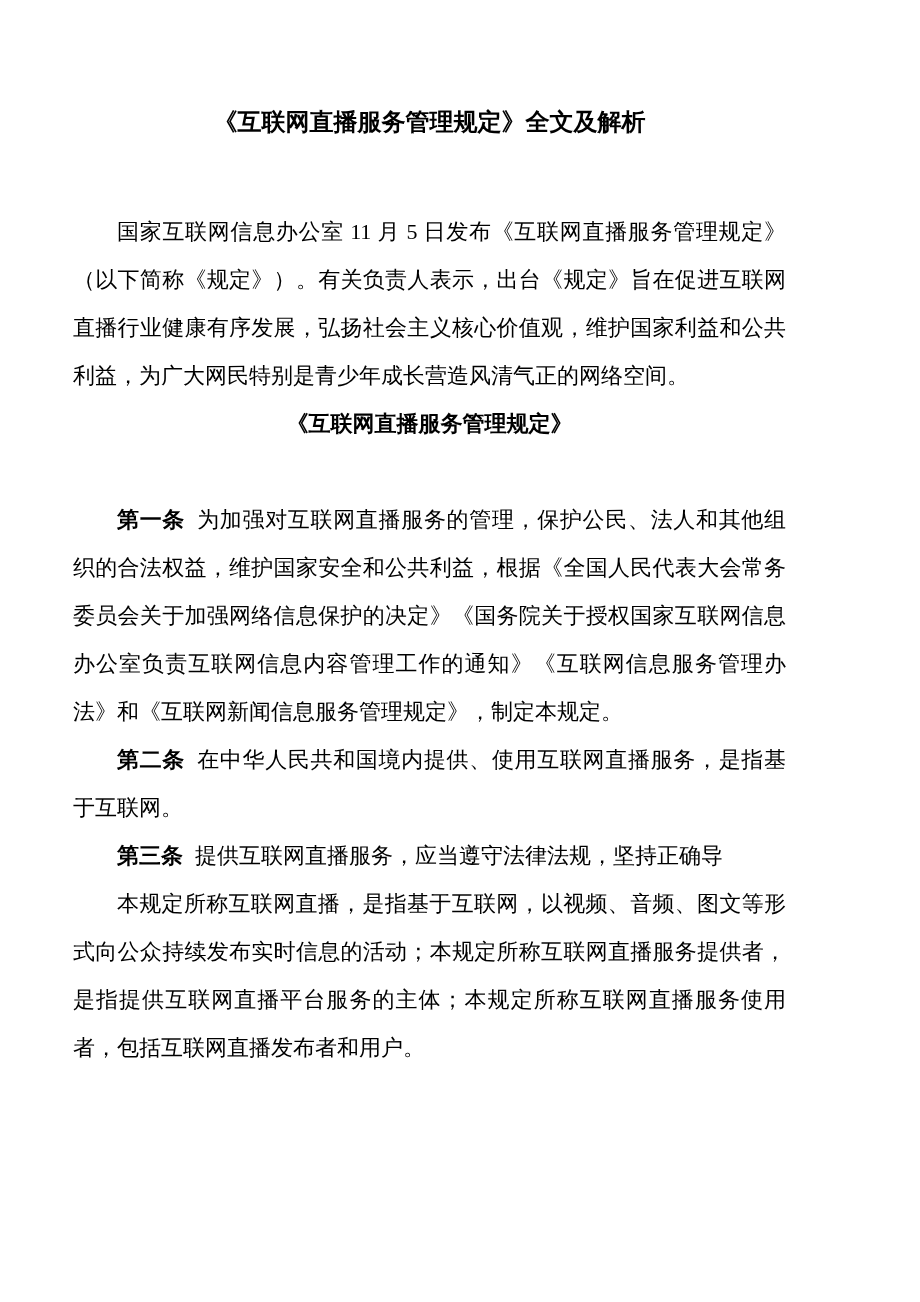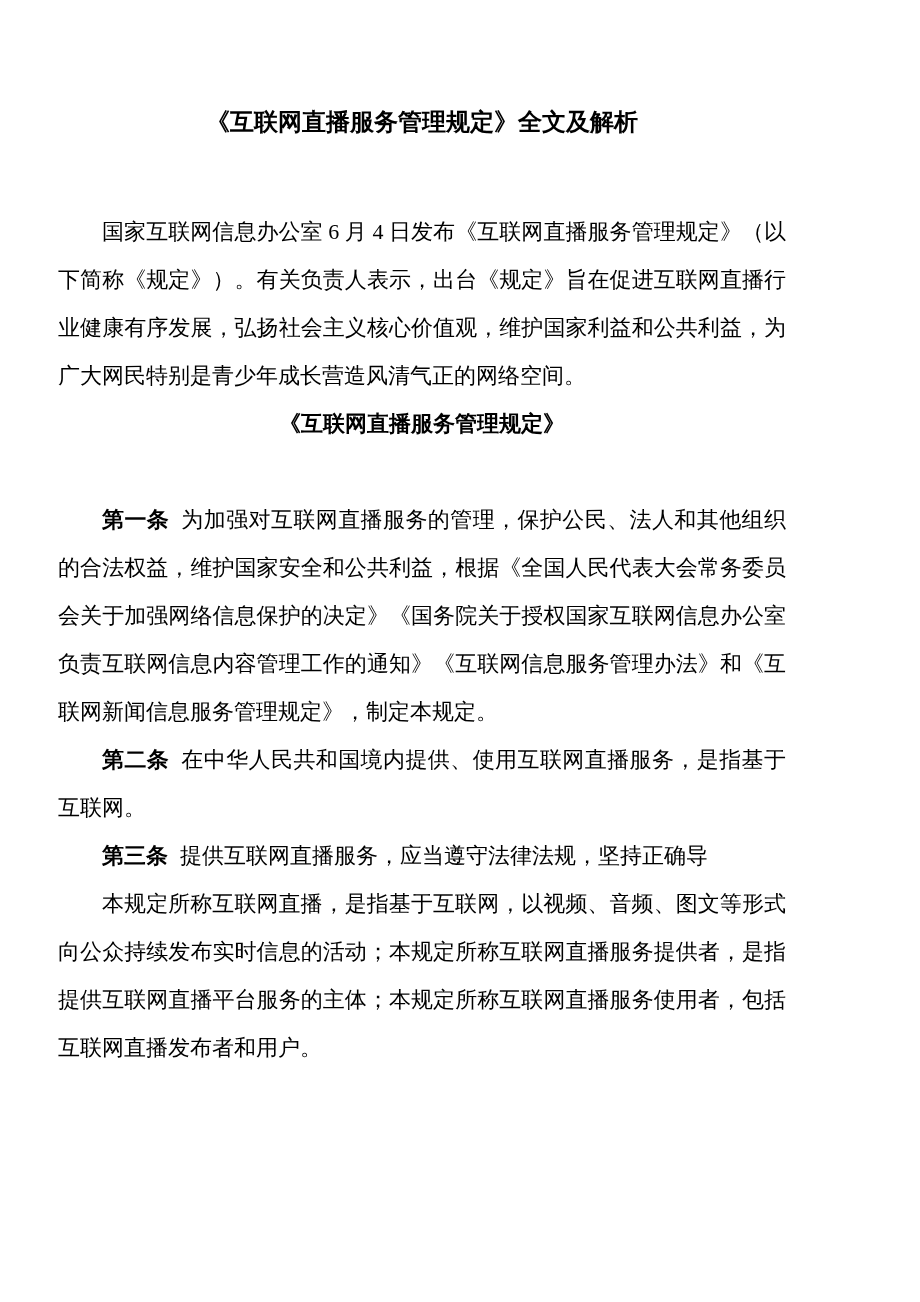--- a/index.html
+++ b/index.html
@@ -9,21 +9,21 @@
   body {
     width: 920px;
     height: 1302px;
     background: #ffffff;
     overflow: hidden;
   }
   .page {
     box-sizing: border-box;
     width: 920px;
     height: 1302px;
-    padding: 102px 134px 0 58px;
+    padding: 102px 134px 0 73px;
     background: #ffffff;
     color: #000000;
     font-family: "Liberation Serif", "DejaVu Serif", serif;
     font-size: 22px;
     line-height: 48px;
     text-align: justify;
     text-justify: inter-ideograph;
   }
   .doc-title {
     margin: 0 0 66px 0;
@@ -52,21 +52,21 @@
     font-family: Liberation Serif, serif;
   }
 </style>
 </head>
 <body>
 
 <div class="page">
 
   <h1 class="doc-title">《互联网直播服务管理规定》全文及解析</h1>
 
-  <p class="body-para">国家互联网信息办公室 6 月 4 日发布《互联网直播服务管理规定》（以下简称《规定》）。有关负责人表示，出台《规定》旨在促进互联网直播行业健康有序发展，弘扬社会主义核心价值观，维护国家利益和公共利益，为广大网民特别是青少年成长营造风清气正的网络空间。</p>
+  <p class="body-para">国家互联网信息办公室 11 月 5 日发布《互联网直播服务管理规定》（以下简称《规定》）。有关负责人表示，出台《规定》旨在促进互联网直播行业健康有序发展，弘扬社会主义核心价值观，维护国家利益和公共利益，为广大网民特别是青少年成长营造风清气正的网络空间。</p>
 
   <h2 class="section-heading">《互联网直播服务管理规定》</h2>
 
   <p class="body-para"><span class="article-lead">第一条</span><span>为加强对互联网直播服务的管理，保护公民、法人和其他组织的合法权益，维护国家安全和公共利益，根据《全国人民代表大会常务委员会关于加强网络信息保护的决定》《国务院关于授权国家互联网信息办公室负责互联网信息内容管理工作的通知》《互联网信息服务管理办法》和《互联网新闻信息服务管理规定》，制定本规定。</span></p>
 
   <p class="body-para"><span class="article-lead">第二条</span><span>在中华人民共和国境内提供、使用互联网直播服务，是指基于互联网。</span></p>
 
   <p class="body-para"><span class="article-lead">第三条</span><span>提供互联网直播服务，应当遵守法律法规，坚持正确导</span></p>
 
   <p class="body-para">本规定所称互联网直播，是指基于互联网，以视频、音频、图文等形式向公众持续发布实时信息的活动；本规定所称互联网直播服务提供者，是指提供互联网直播平台服务的主体；本规定所称互联网直播服务使用者，包括互联网直播发布者和用户。</p>

